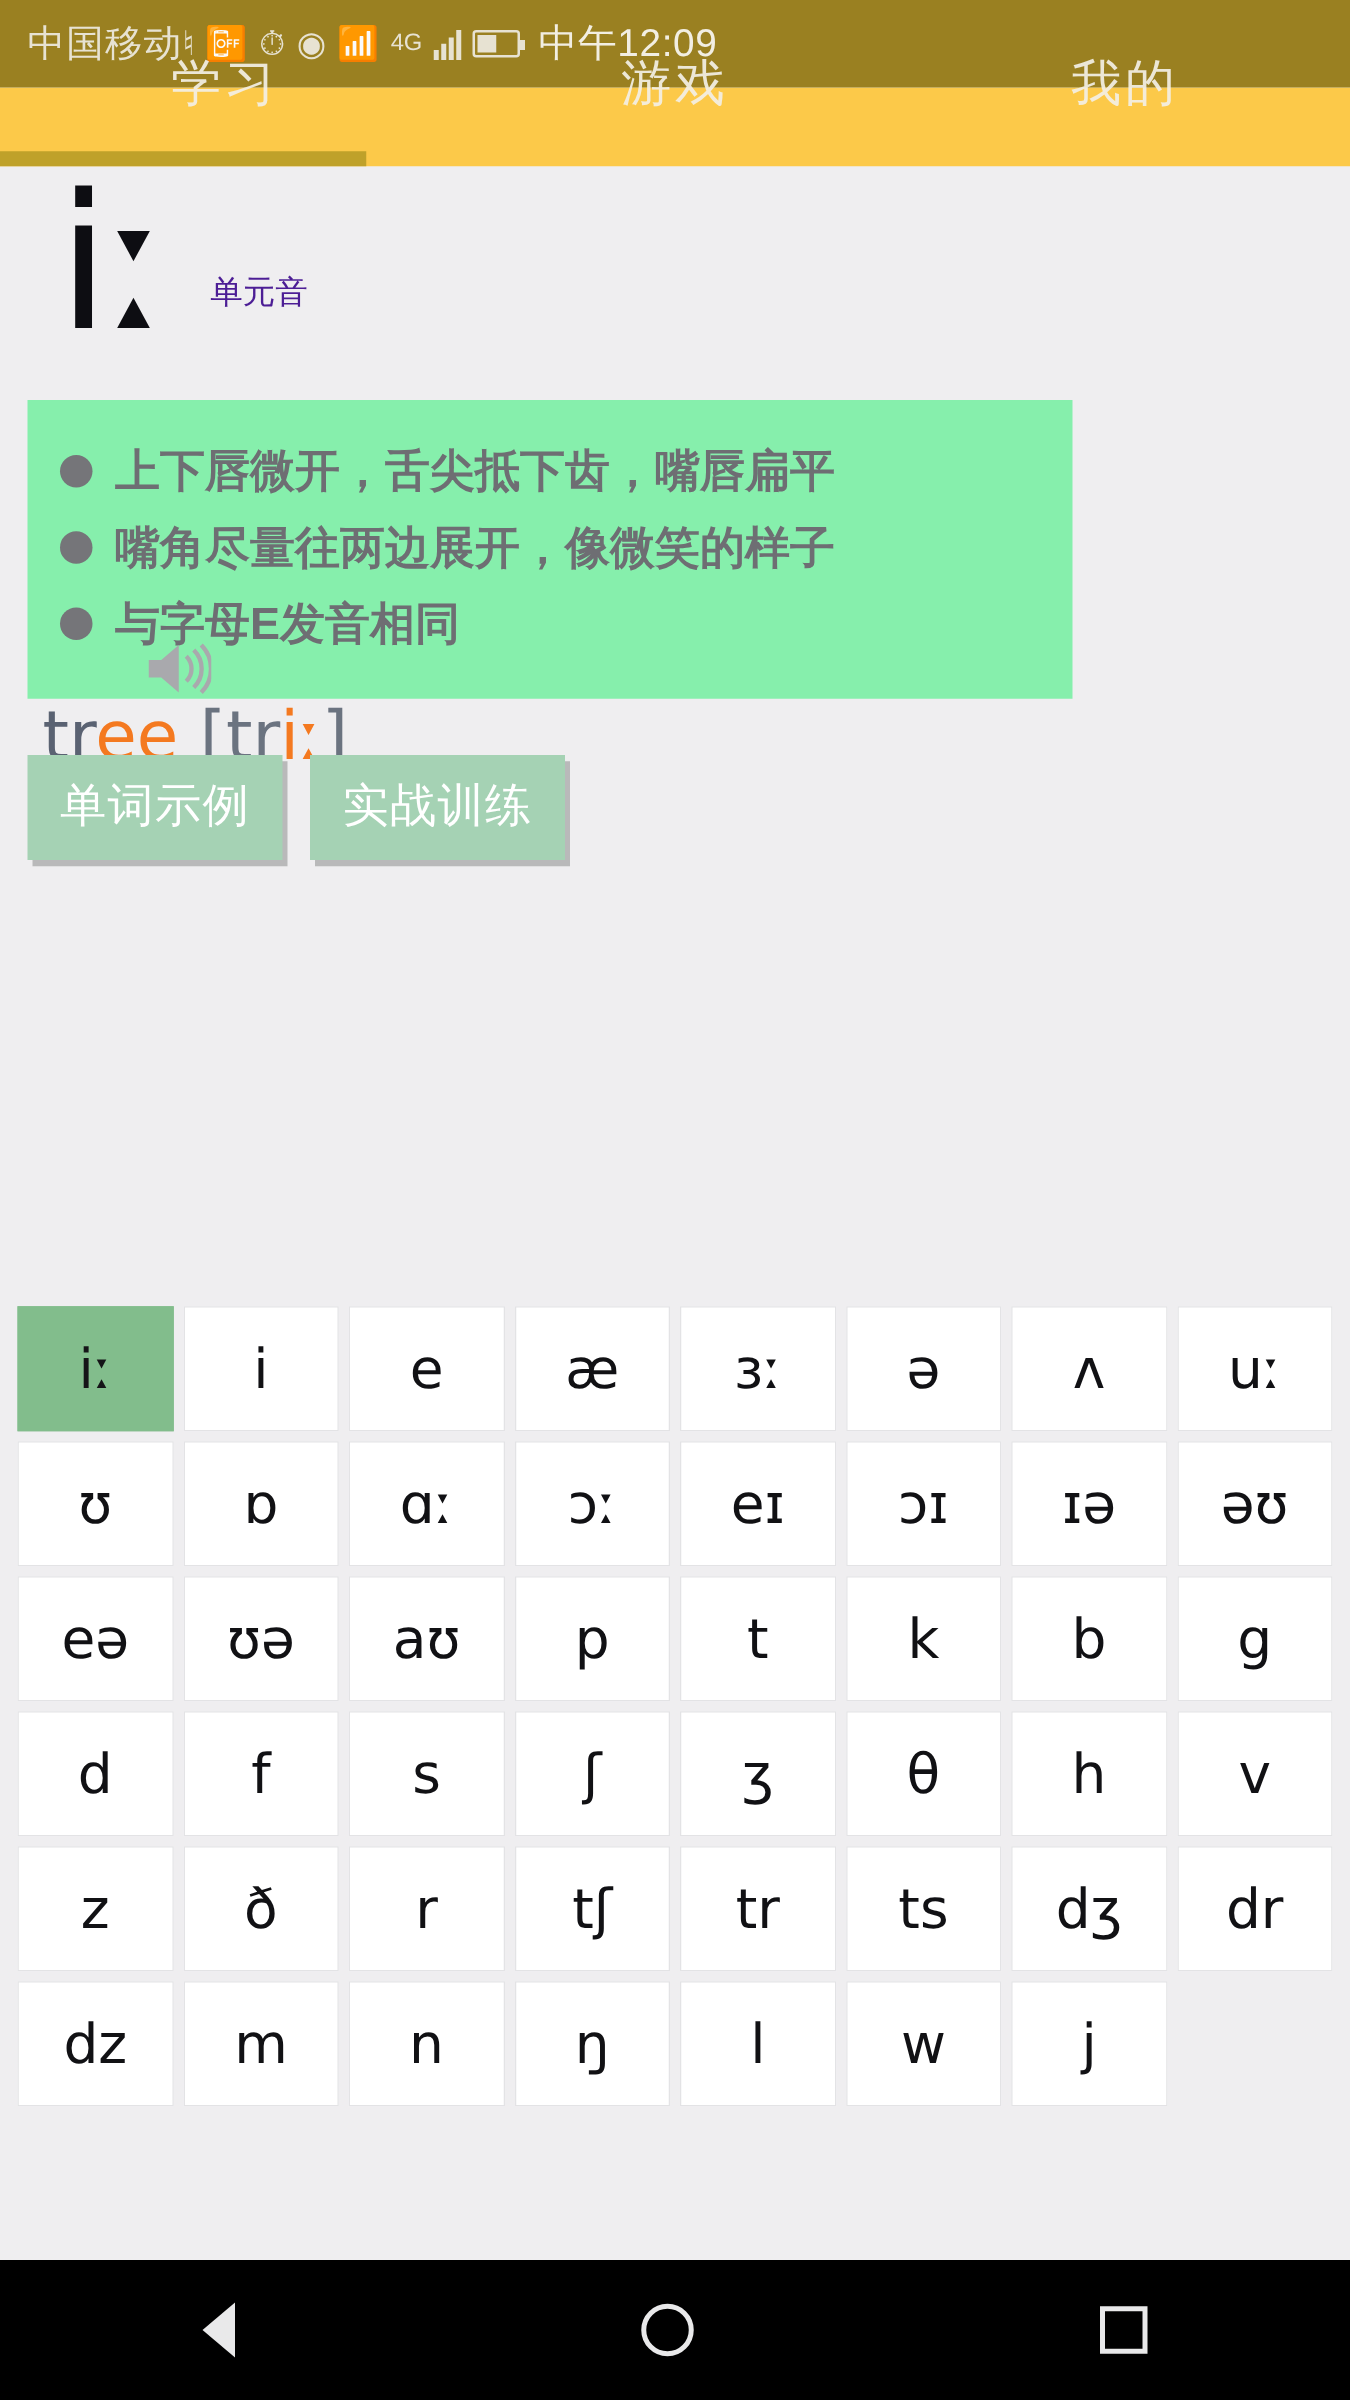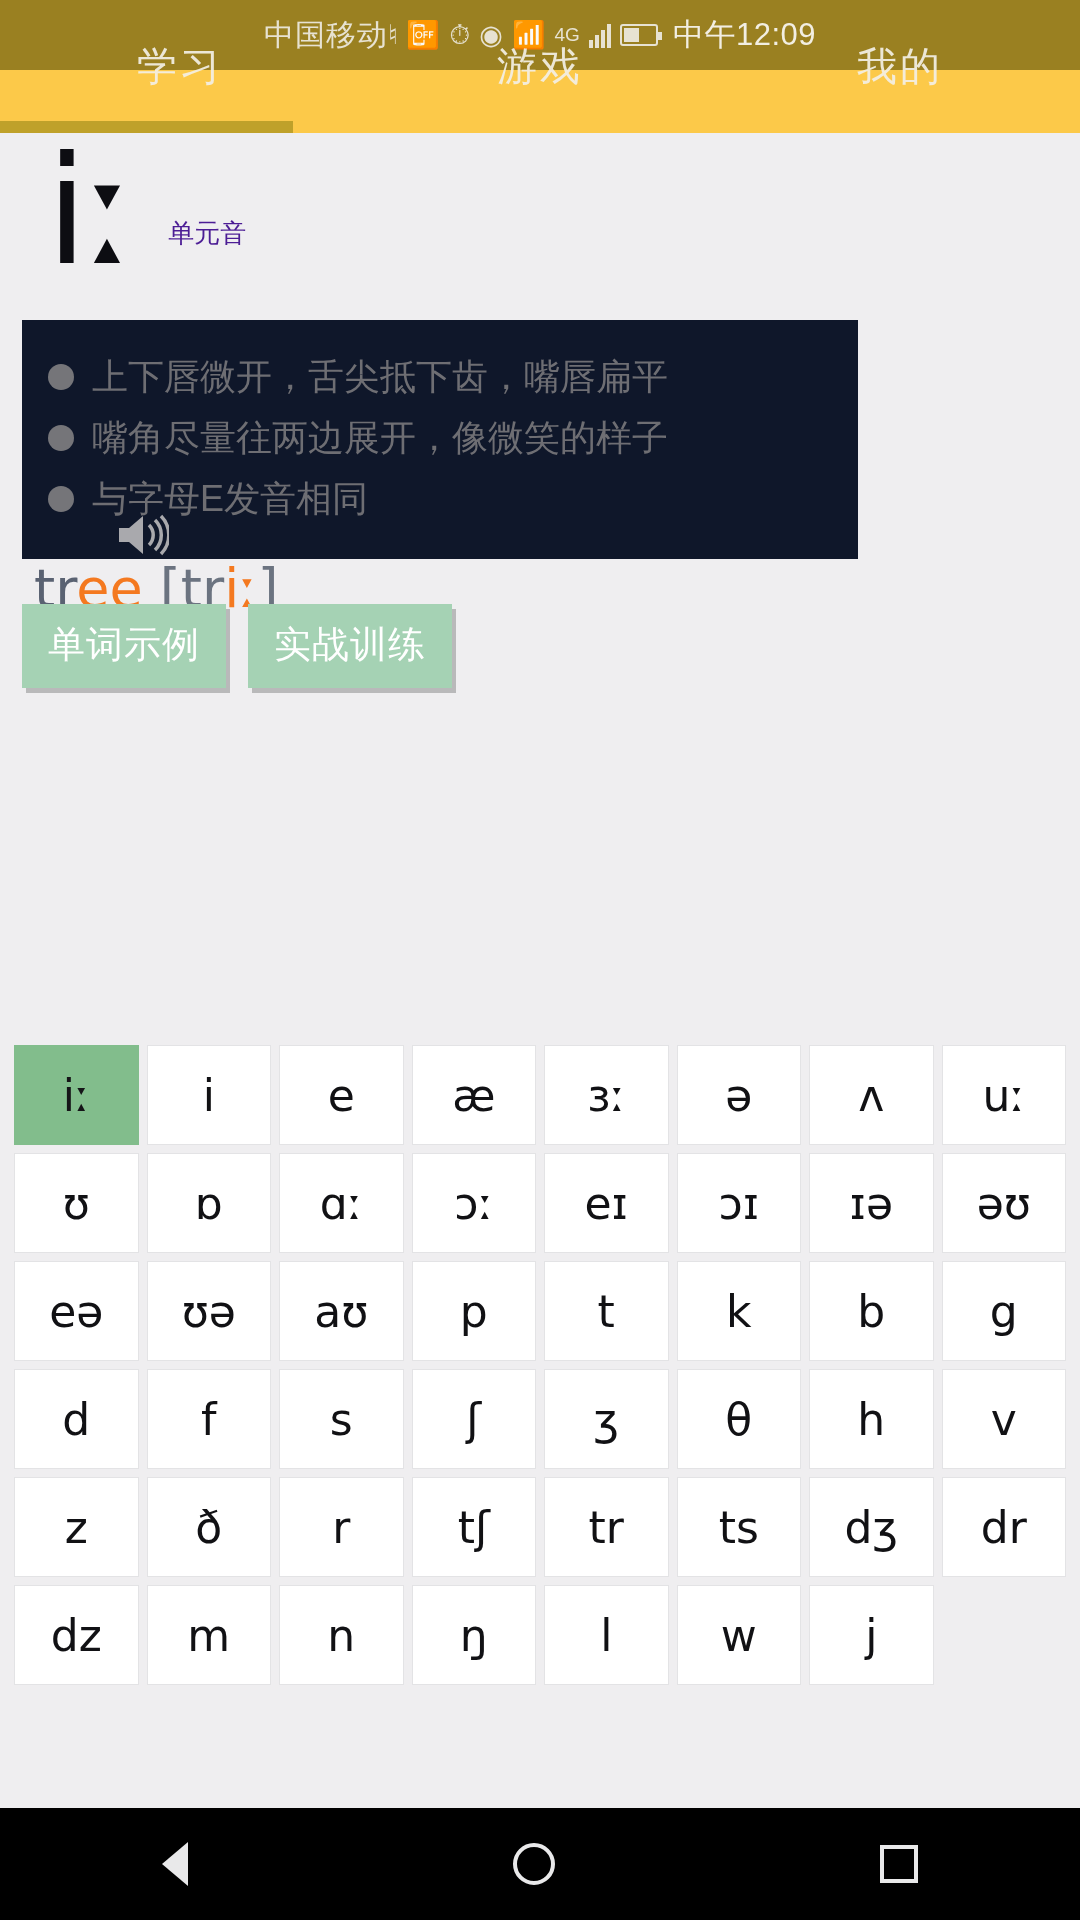--- a/index.html
+++ b/index.html
@@ -8,21 +8,21 @@
     background:#efeef0;
     font-family:"Liberation Sans","DejaVu Sans",sans-serif;
     overflow:hidden;
   }
   .screen { position:relative; width:1080px; height:1920px; background:#efeef0; }
 
   
   .statusbar {
     position:absolute; top:0; left:0; width:1080px; height:70px;
     background:#9a8021;
-    display:flex; align-items:center; justify-content:center;
+    display:flex; align-items:center; justify-content:flex-start;
     padding:0 22px;
     z-index:3;
   }
   .carrier { color:#e7e2d2; font-size:30px; letter-spacing:1px; }
   .sb-right { display:flex; align-items:center; gap:9px; }
   .sb-right .ic { color:#e7e2d2; font-size:27px; line-height:1; display:inline-block; }
   .sb-clock { color:#f2eee2; font-size:31px; margin-left:6px; letter-spacing:0.5px; }
   .sig-bars { display:inline-flex; align-items:flex-end; gap:2px; height:26px; }
   .sig-bars i { display:block; width:4px; background:#e7e2d2; }
   .sig-bars i:nth-child(1){height:8px}
@@ -63,21 +63,21 @@
     font-size:150px; line-height:0.82; color:#0d0d12; font-weight:400;
     letter-spacing:-2px;
   }
   .symbol-type {
     color:#4c1d95; font-size:26px; margin-left:34px; margin-bottom:22px;
   }
 
   
   .desc-card {
     position:absolute; top:320px; left:22px; width:836px;
-    background:#0f172a; padding:22px 26px 24px 26px;
+    background:#86efac; padding:22px 26px 24px 26px;font-weight:bold;
   }
   .desc-item {
     display:flex; align-items:center; margin:9px 0;
     color:#6e6e73; font-size:36px; line-height:1.45;
   }
   .desc-dot {
     width:26px; height:26px; border-radius:50%;
     background:#757579; margin-right:18px; flex:none;
   }
 

